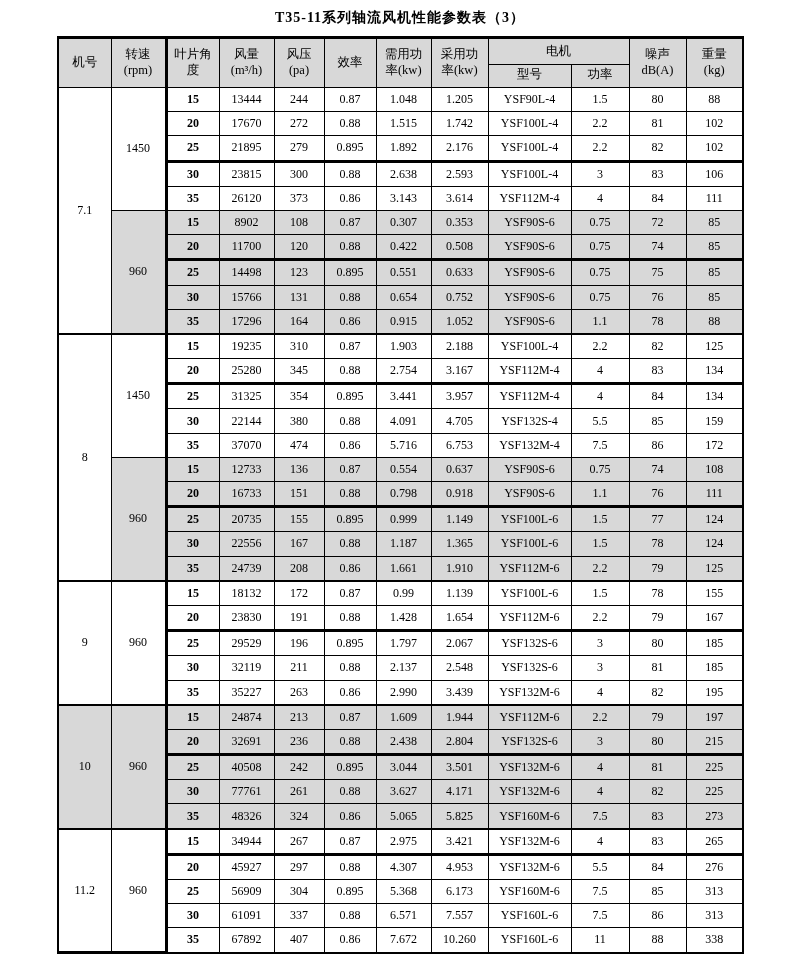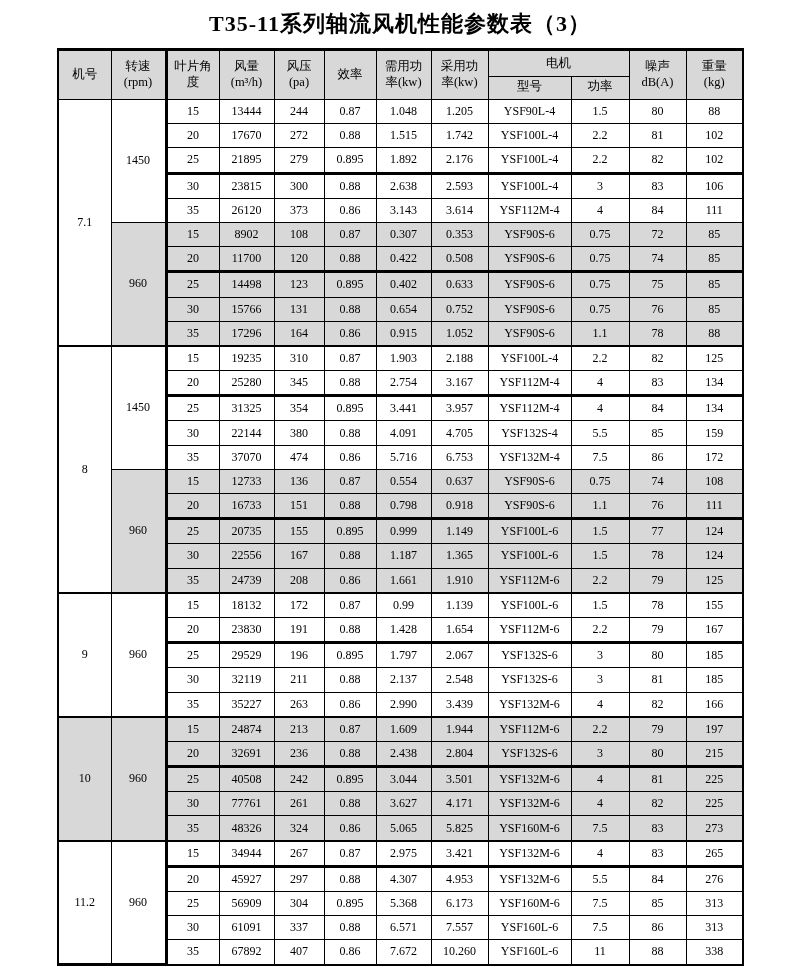--- a/index.html
+++ b/index.html
@@ -4,21 +4,21 @@
 <style>
   html,body{margin:0;padding:0;}
   body{
     width:800px;height:969px;background:#ffffff;
     font-family:"Liberation Serif","DejaVu Serif",serif;
     color:#000;position:relative;overflow:hidden;
   }
   .page-title{
     text-align:center;
     padding-top:9px;
-    font-size:22px;
+    font-size:14px;
     font-weight:bold;
     letter-spacing:1px;
   }
   table.spec{
     border-collapse:collapse;
     table-layout:fixed;
     width:685px;
     margin:9px 15px 0 57px;
     border:2px solid #000;
     border-top:3px solid #000;
@@ -35,21 +35,21 @@
   table.spec thead th{
     background:#d8d8d8;
     font-weight:normal;
     font-size:12.5px;
     line-height:1.25;
   }
   table.spec thead tr.h1 th{height:25px;}
   table.spec thead tr.h2 th{height:22px;font-family:Liberation Mono, monospace;}
   table.spec tbody td{height:23.2px;}
   td.shaded{background:#d8d8d8;}
-  .angle-col{border-left:3px solid #000 !important;}
+  .angle-col{border-left:3px solid #000 !important;font-weight:bold;}
   th.motor-span{
     box-shadow:0 -4px 0 0 #000;
   }
   tr.thick-bottom td{border-bottom:3px solid #000;}
   tr.section-start td{border-top:2px solid #000;}
 </style>
 </head>
 <body>
 
 <div class="page-title">T35-11系列轴流风机性能参数表（3）</div>
@@ -208,21 +208,21 @@
         <td class="shaded">YSF90S-6</td>
         <td class="shaded">0.75</td>
         <td class="shaded">74</td>
         <td class="shaded">85</td>
       </tr>
       <tr>
         <td class="shaded angle-col">25</td>
         <td class="shaded">14498</td>
         <td class="shaded">123</td>
         <td class="shaded">0.895</td>
-        <td class="shaded">0.402</td>
+        <td class="shaded">0.551</td>
         <td class="shaded">0.633</td>
         <td class="shaded">YSF90S-6</td>
         <td class="shaded">0.75</td>
         <td class="shaded">75</td>
         <td class="shaded">85</td>
       </tr>
       <tr>
         <td class="shaded angle-col">30</td>
         <td class="shaded">15766</td>
         <td class="shaded">131</td>
@@ -422,21 +422,21 @@
       <tr>
         <td class="angle-col">35</td>
         <td>35227</td>
         <td>263</td>
         <td>0.86</td>
         <td>2.990</td>
         <td>3.439</td>
         <td>YSF132M-6</td>
         <td>4</td>
         <td>82</td>
-        <td>166</td>
+        <td>195</td>
       </tr>
       <tr class="section-start">
         <td rowspan="5" class="shaded">10</td>
         <td rowspan="5" class="shaded">960</td>
         <td class="shaded angle-col">15</td>
         <td class="shaded">24874</td>
         <td class="shaded">213</td>
         <td class="shaded">0.87</td>
         <td class="shaded">1.609</td>
         <td class="shaded">1.944</td>

